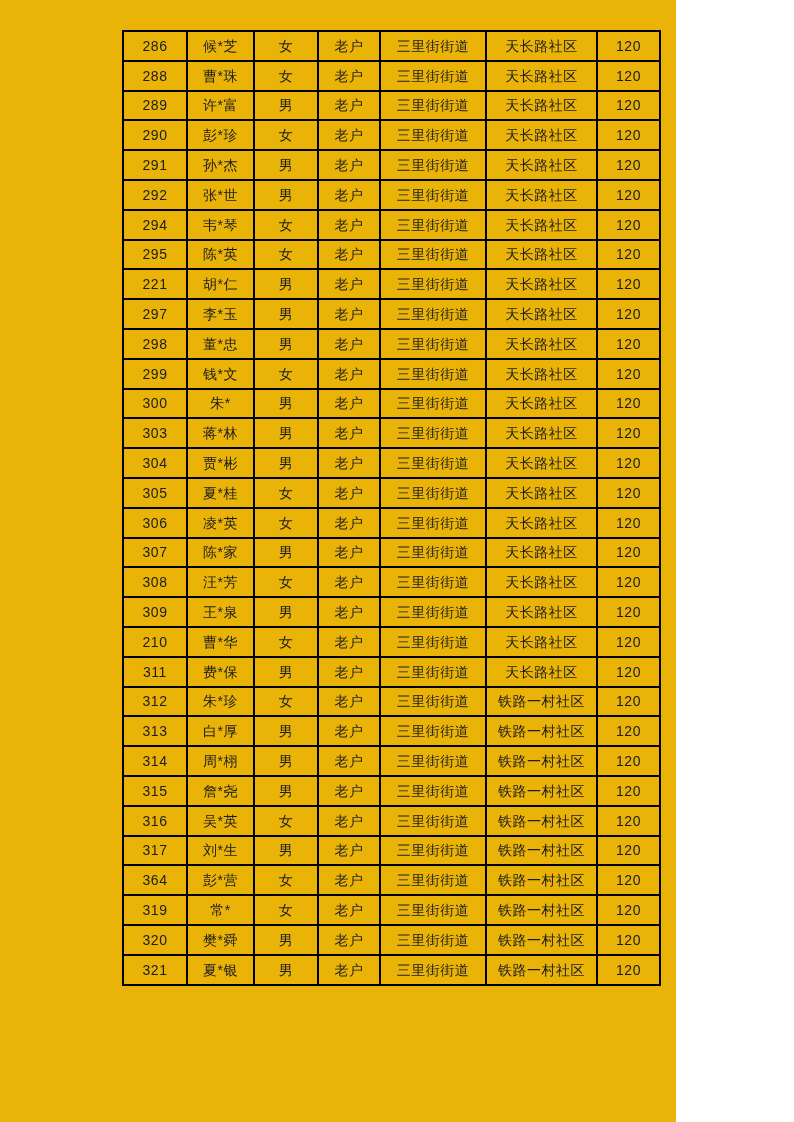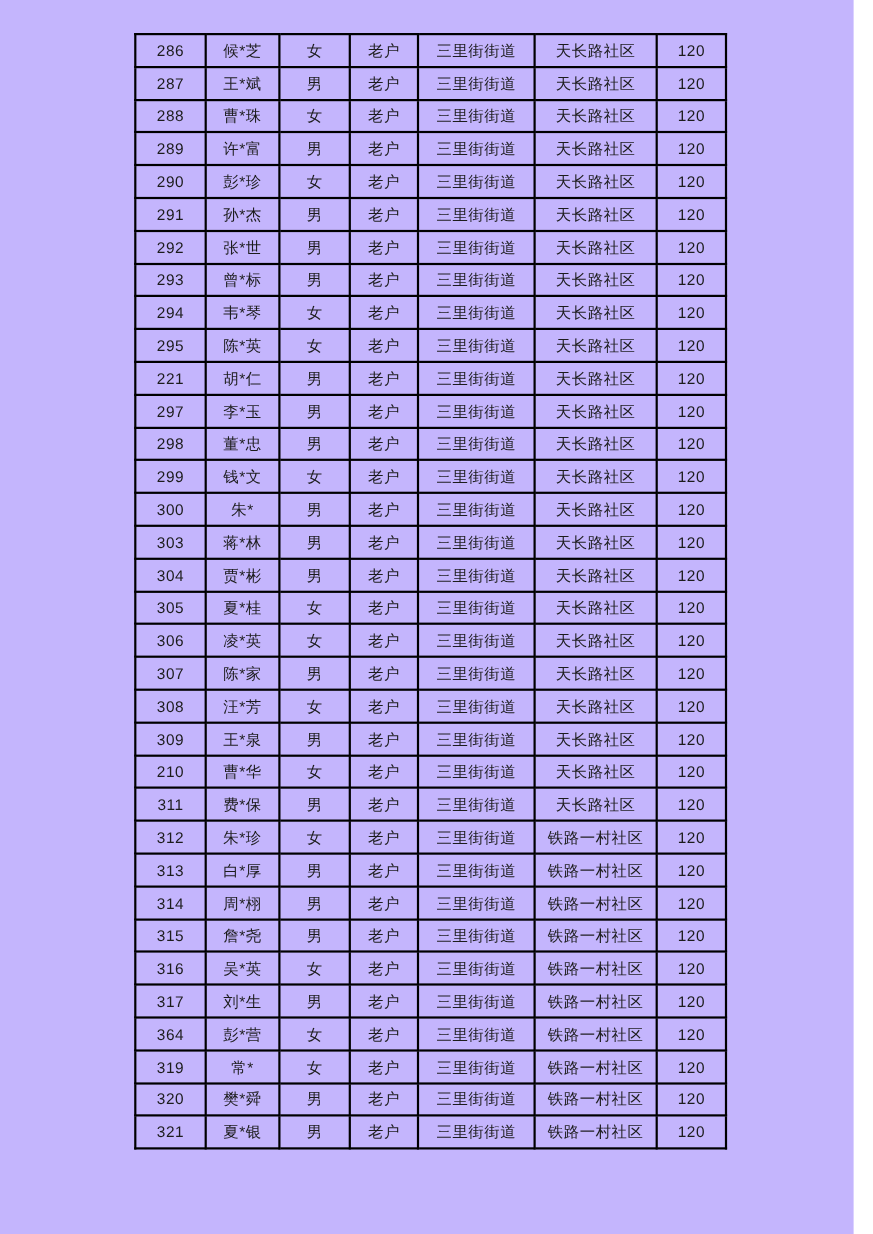--- a/index.html
+++ b/index.html
@@ -9,23 +9,23 @@
   }
   body {
     width: 794px;
     height: 1122px;
     font-family: "Liberation Sans", "DejaVu Sans", sans-serif;
     position: relative;
     overflow: hidden;
   }
   .page {
     position: relative;
-    width: 776px;
+    width: 676px;
     height: 1122px;
-    background: #c4b5fd;
+    background: #eab308;
   }
   table.roster {
     position: absolute;
     left: 122px;
     top: 30px;
     width: 537px;
     border-collapse: collapse;
     table-layout: fixed;
   }
   table.roster col.c-index          { width: 64px; }
@@ -67,29 +67,20 @@
         <tr>
           <td>286</td>
           <td>候*芝</td>
           <td>女</td>
           <td>老户</td>
           <td>三里街街道</td>
           <td>天长路社区</td>
           <td>120</td>
         </tr>
         <tr>
-          <td>287</td>
-          <td>王*斌</td>
-          <td>男</td>
-          <td>老户</td>
-          <td>三里街街道</td>
-          <td>天长路社区</td>
-          <td>120</td>
-        </tr>
-        <tr>
           <td>288</td>
           <td>曹*珠</td>
           <td>女</td>
           <td>老户</td>
           <td>三里街街道</td>
           <td>天长路社区</td>
           <td>120</td>
         </tr>
         <tr>
           <td>289</td>
@@ -114,29 +105,20 @@
           <td>孙*杰</td>
           <td>男</td>
           <td>老户</td>
           <td>三里街街道</td>
           <td>天长路社区</td>
           <td>120</td>
         </tr>
         <tr>
           <td>292</td>
           <td>张*世</td>
-          <td>男</td>
-          <td>老户</td>
-          <td>三里街街道</td>
-          <td>天长路社区</td>
-          <td>120</td>
-        </tr>
-        <tr>
-          <td>293</td>
-          <td>曾*标</td>
           <td>男</td>
           <td>老户</td>
           <td>三里街街道</td>
           <td>天长路社区</td>
           <td>120</td>
         </tr>
         <tr>
           <td>294</td>
           <td>韦*琴</td>
           <td>女</td>

